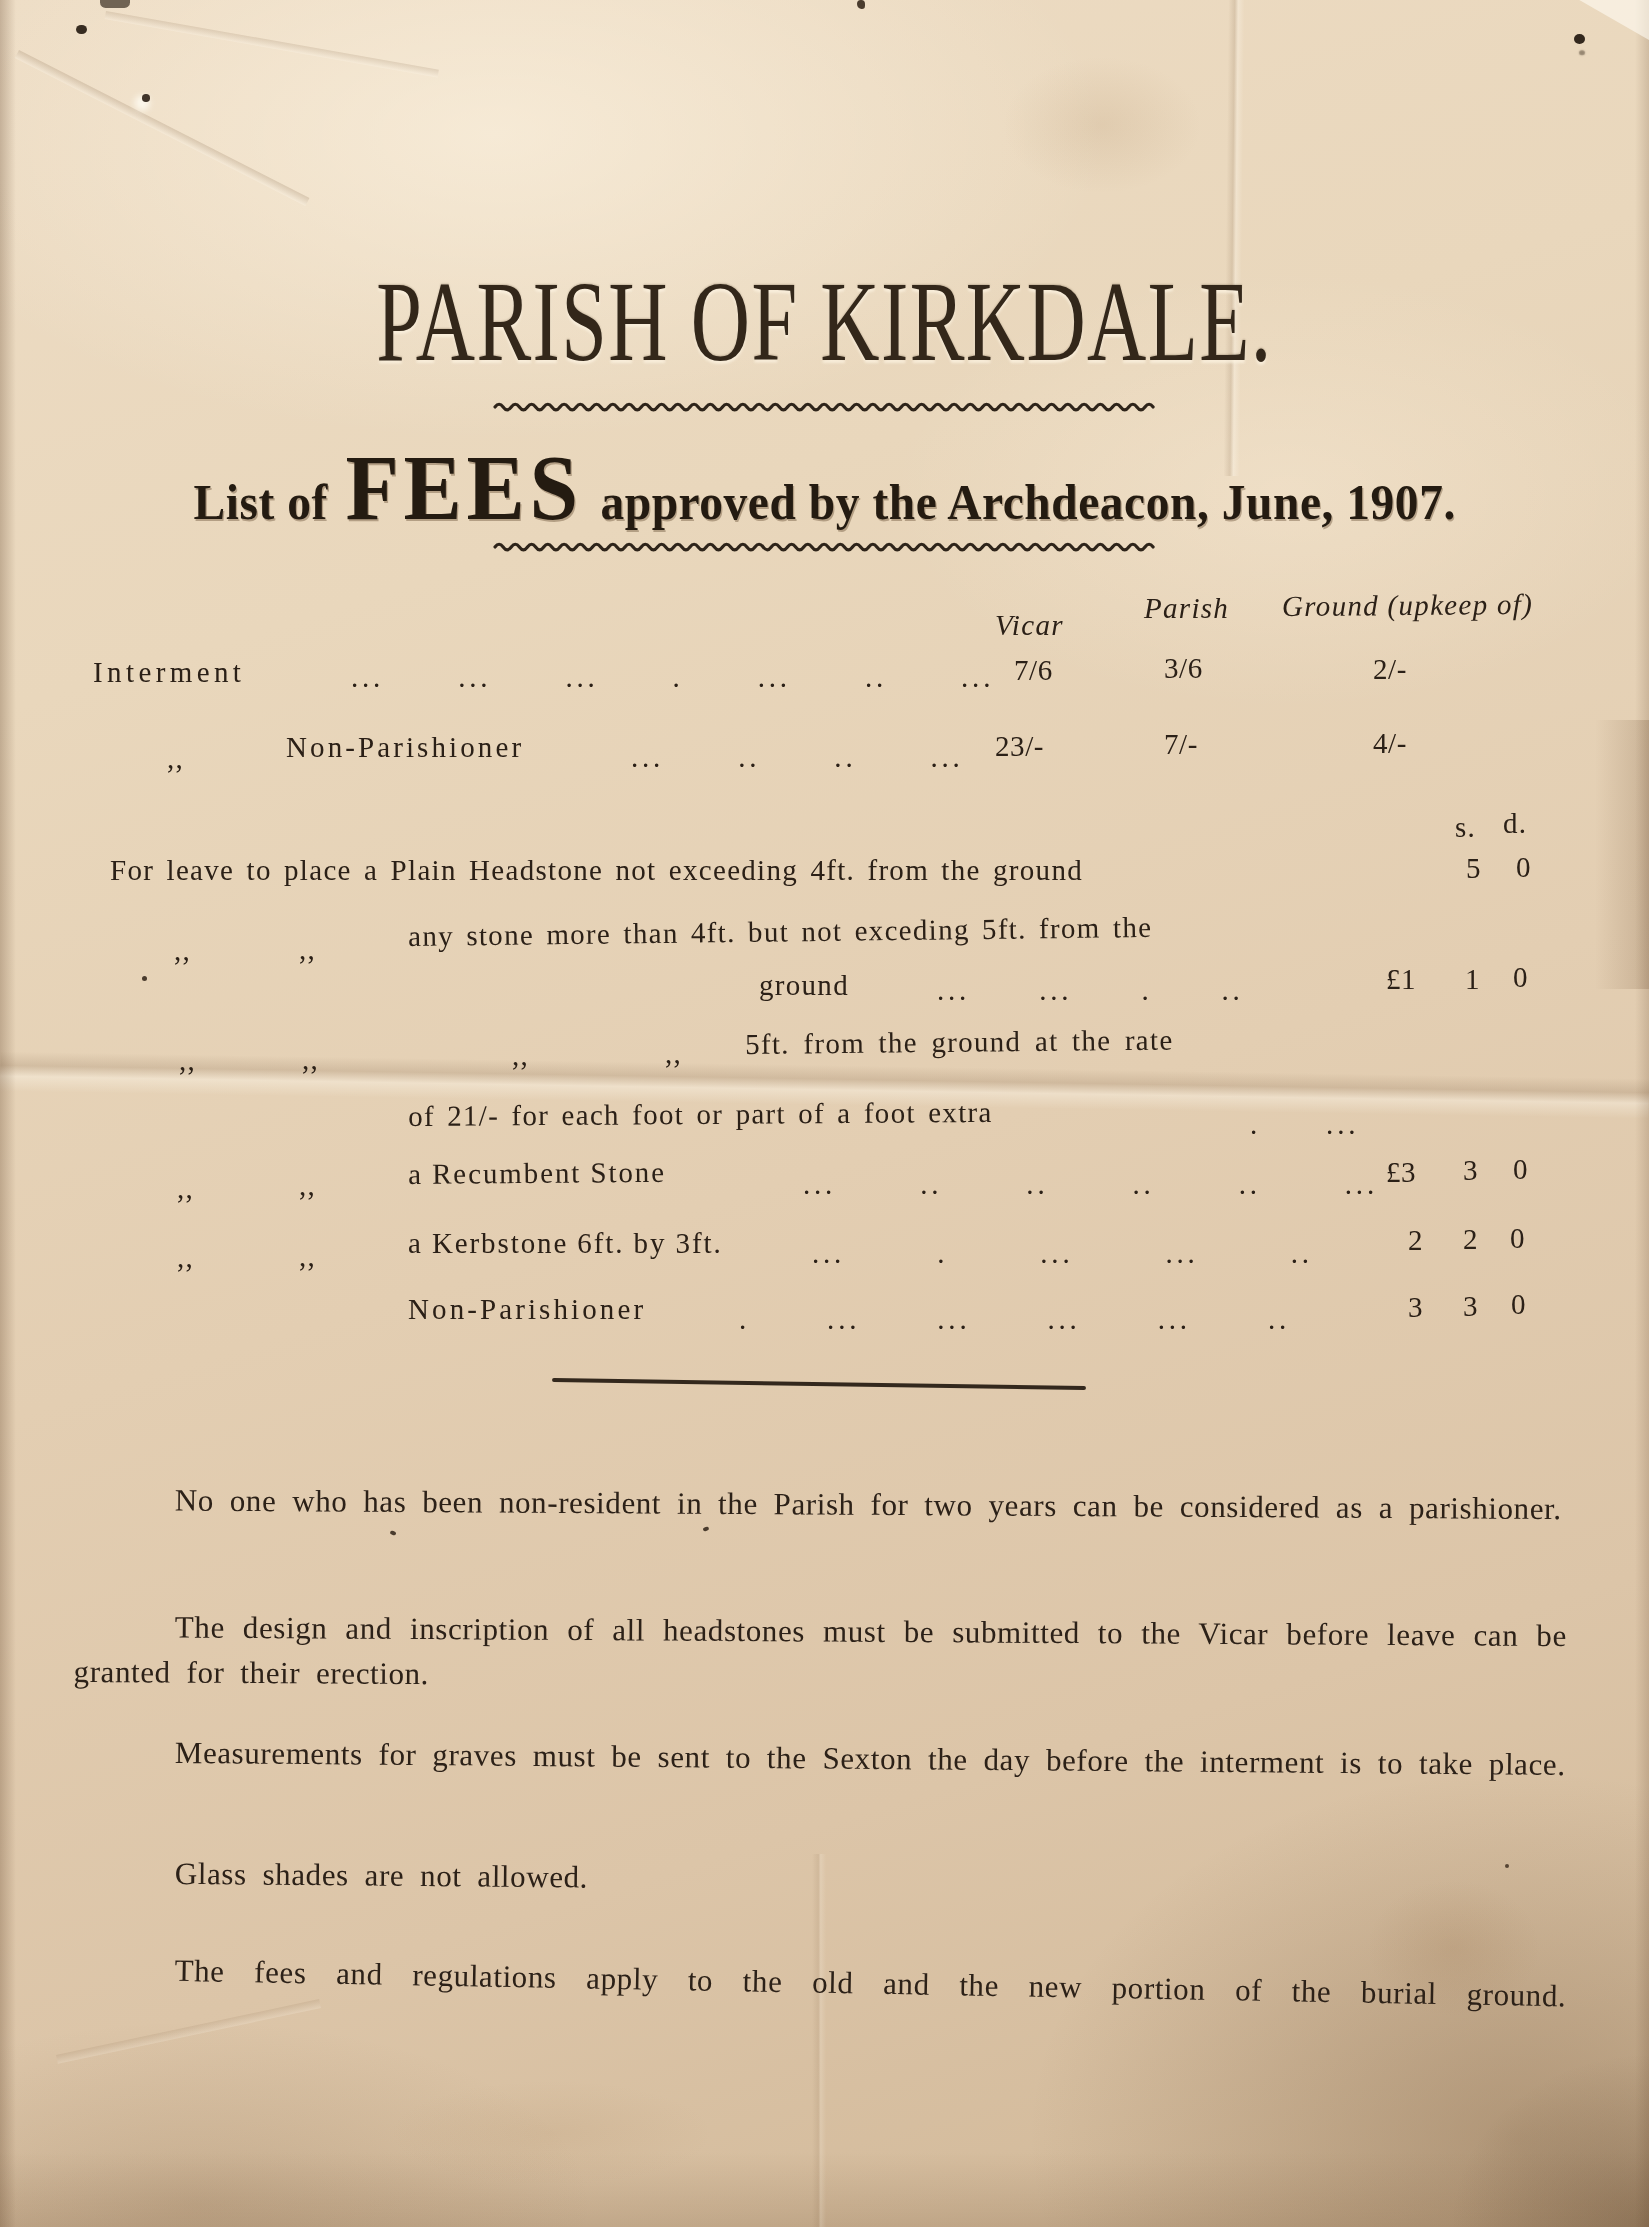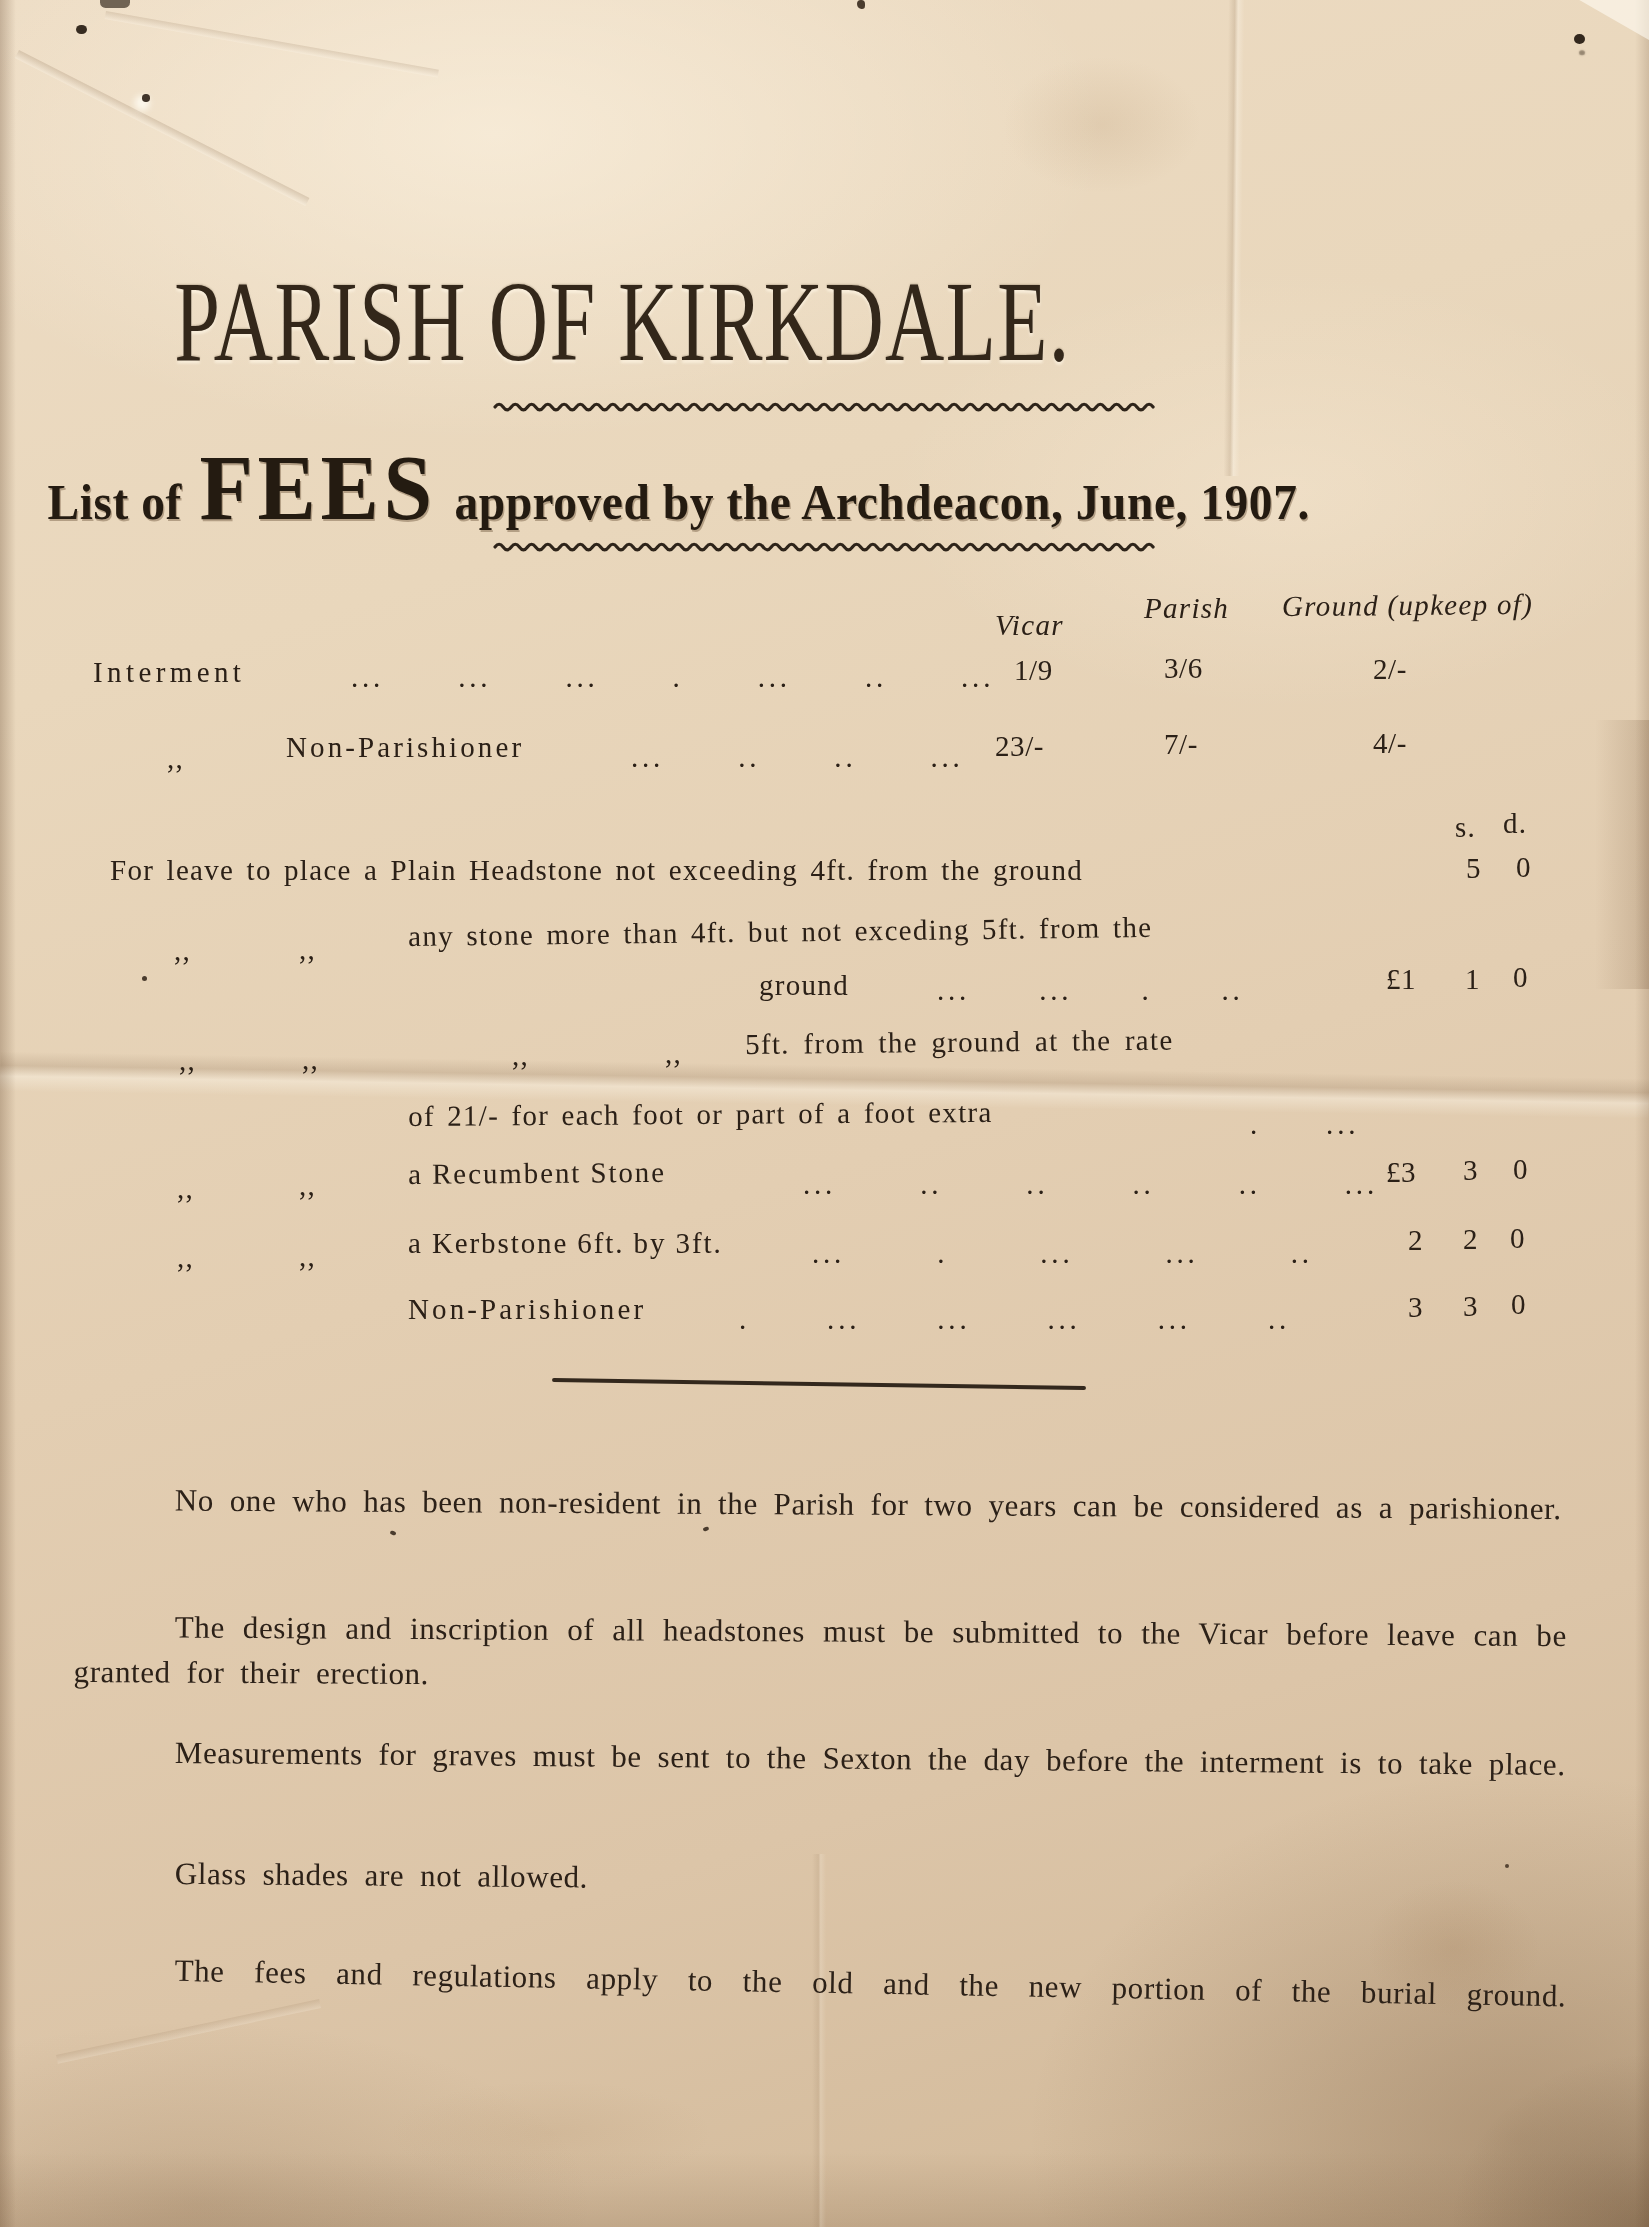--- a/index.html
+++ b/index.html
@@ -19,21 +19,21 @@
   }
   .crease,.speck,.stain,.corner{position:absolute;pointer-events:none;}
   .t{position:absolute;line-height:1;color:#2b2017;white-space:nowrap;}
   .it{font-style:italic;}
   .hdr{font-size:29px;letter-spacing:1.3px;}
   .row{font-size:29px;letter-spacing:1.3px;}
   .wide{letter-spacing:3.1px;}
   .xwide{letter-spacing:4.4px;}
   .dots{font-size:29px;letter-spacing:3.8px;color:#2b2017;}
   .num{font-size:29px;letter-spacing:0.6px;}
-  .center-wrap{position:absolute;left:0;width:100%;}
+  .center-wrap{position:absolute;left:0;width:100%;text-align:center;}
   .title-inner{
     display:inline-block;transform:scaleX(0.72);transform-origin:center;
     font-size:114px;letter-spacing:1.9px;color:#33271a;font-weight:400;
     text-shadow:0 3.1px 3.1px rgba(252,243,226,0.75), 0 -1.3px 1.9px rgba(70,48,28,0.22);
   }
   .subtitle-inner{
     display:inline-flex;align-items:baseline;gap:19px;transform:scaleX(0.93);transform-origin:center;
     color:#241b11;font-weight:700;
     text-shadow:1.3px 1.9px 0.6px rgba(80,54,30,0.35);
   }
@@ -104,21 +104,21 @@
   <svg class="wavy" style="top:542px;" width="666" height="10" viewBox="0 0 1064 16">
     <path d="M4 8 q6.5 -9 13 0 t13 0 t13 0 t13 0 t13 0 t13 0 t13 0 t13 0 t13 0 t13 0 t13 0 t13 0 t13 0 t13 0 t13 0 t13 0 t13 0 t13 0 t13 0 t13 0 t13 0 t13 0 t13 0 t13 0 t13 0 t13 0 t13 0 t13 0 t13 0 t13 0 t13 0 t13 0 t13 0 t13 0 t13 0 t13 0 t13 0 t13 0 t13 0 t13 0 t13 0 t13 0 t13 0 t13 0 t13 0 t13 0 t13 0 t13 0 t13 0 t13 0 t13 0 t13 0 t13 0 t13 0 t13 0 t13 0 t13 0 t13 0 t13 0 t13 0 t13 0 t13 0 t13 0 t13 0 t13 0 t13 0 t13 0 t13 0 t13 0 t13 0 t13 0 t13 0 t13 0 t13 0 t13 0 t13 0 t13 0 t13 0 t13 0 t13 0 t13 0" stroke="#241a11" stroke-width="5" fill="none" stroke-linecap="round" opacity="0.95"></path>
   </svg>
 
   <span class="t hdr it" style="left:995px;top:596px;margin-top:15px;">Vicar</span>
   <span class="t hdr it" style="left:1144px;top:594px;">Parish</span>
   <span class="t hdr it" style="left:1282px;top:591px;transform:rotate(-0.5deg);">Ground (upkeep of)</span>
 
   <span class="t row xwide" style="left:93px;top:658px;text-align:right;">Interment</span>
   <span class="t dots" style="left:351px;top:663px;word-spacing:63px;">... ... ... . ... .. ...</span>
-  <span class="t num" style="left:1014px;top:656px;">1/9</span>
+  <span class="t num" style="left:1014px;top:656px;">7/6</span>
   <span class="t num" style="left:1164px;top:654px;">3/6</span>
   <span class="t num" style="left:1373px;top:655px;">2/-</span>
 
   <span class="t row" style="left:167px;top:744px;">,,</span>
   <span class="t row wide" style="left:286px;top:733px;">Non-Parishioner</span>
   <span class="t dots" style="left:631px;top:743px;word-spacing:63px;">... .. .. ...</span>
   <span class="t num" style="left:995px;top:732px;">23/-</span>
   <span class="t num" style="left:1164px;top:730px;">7/-</span>
   <span class="t num" style="left:1373px;top:729px;">4/-</span>
 

